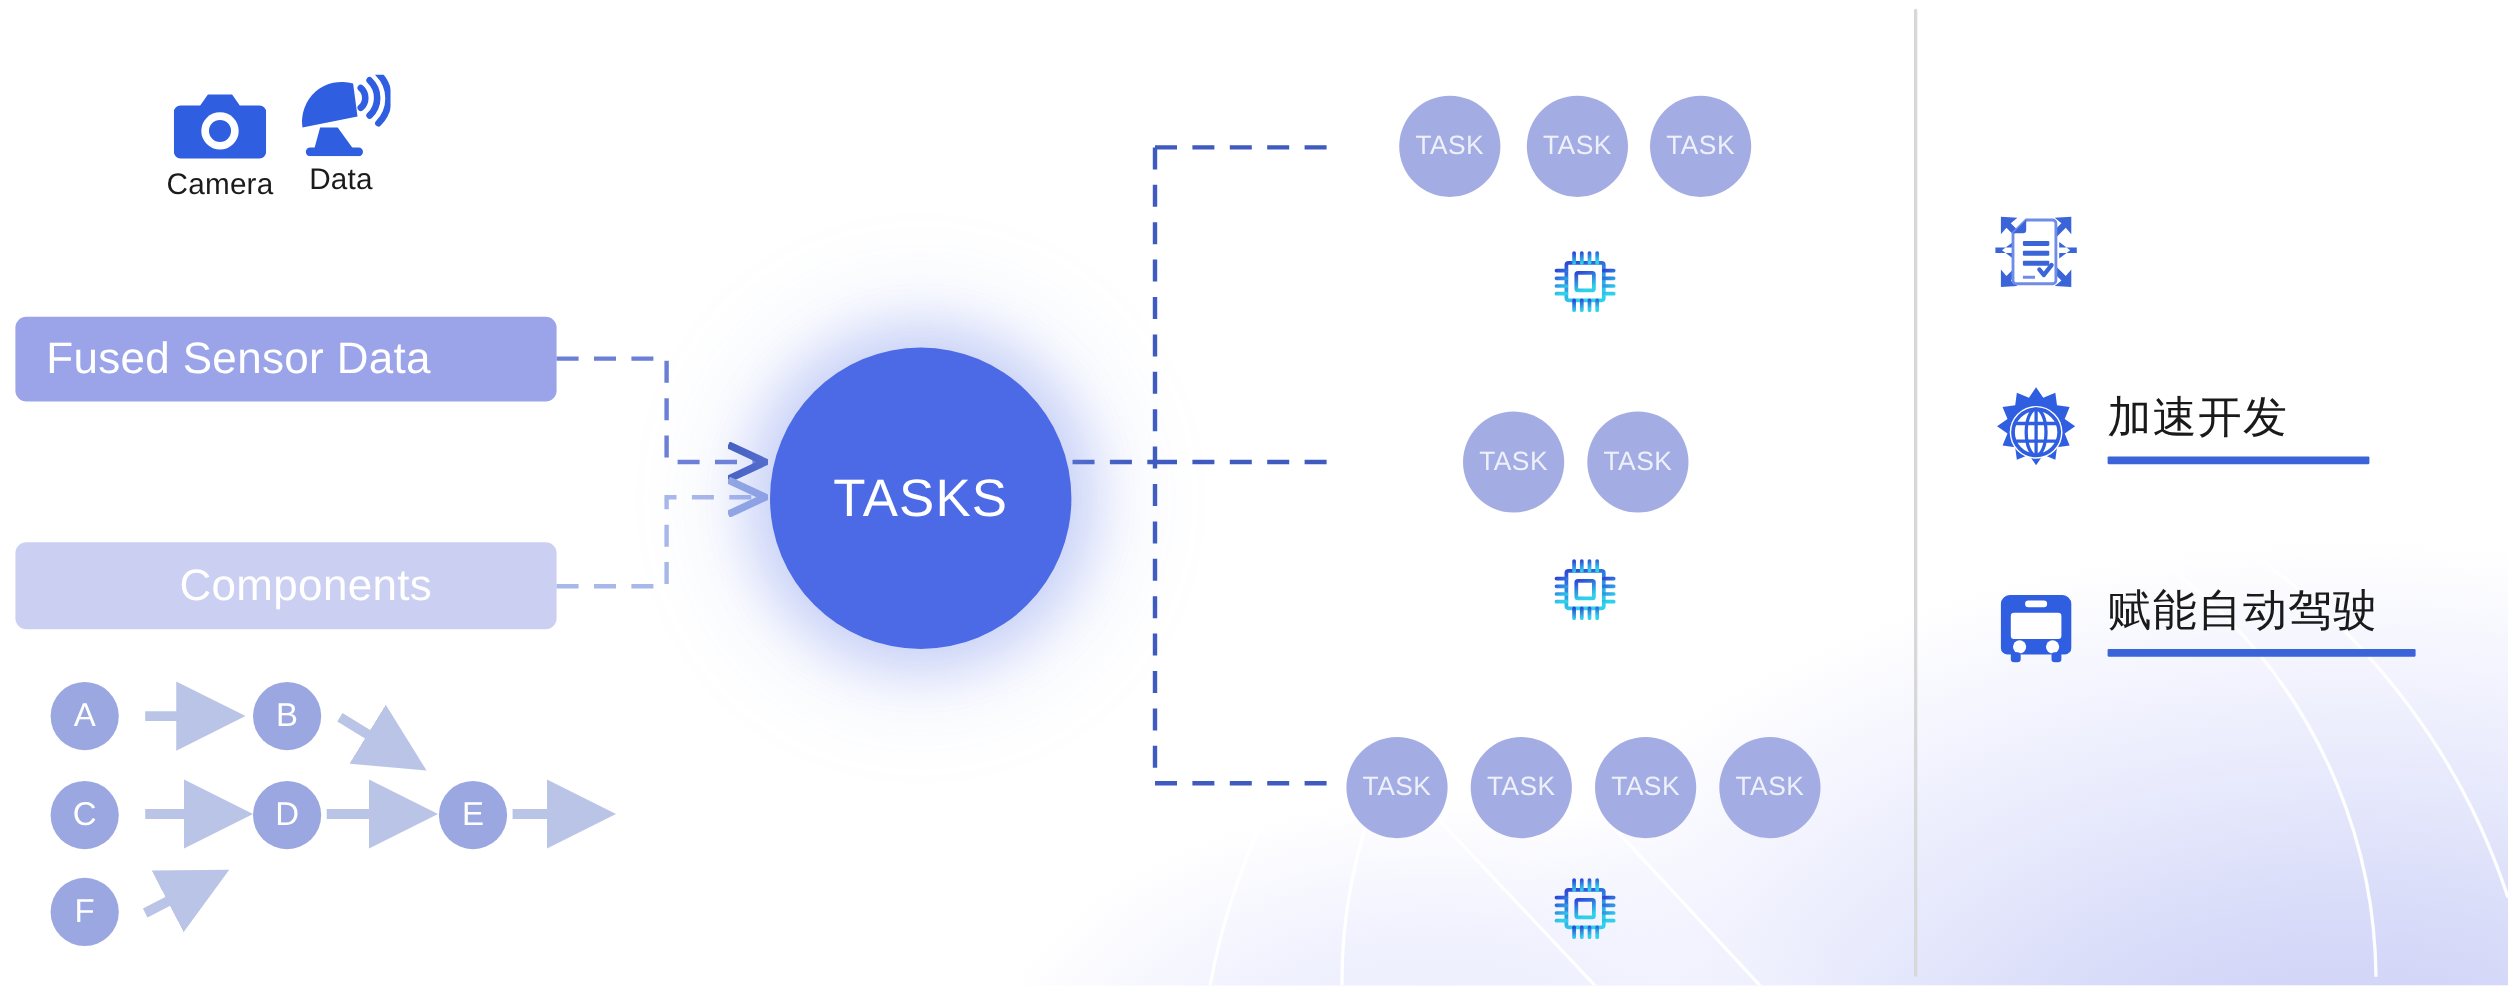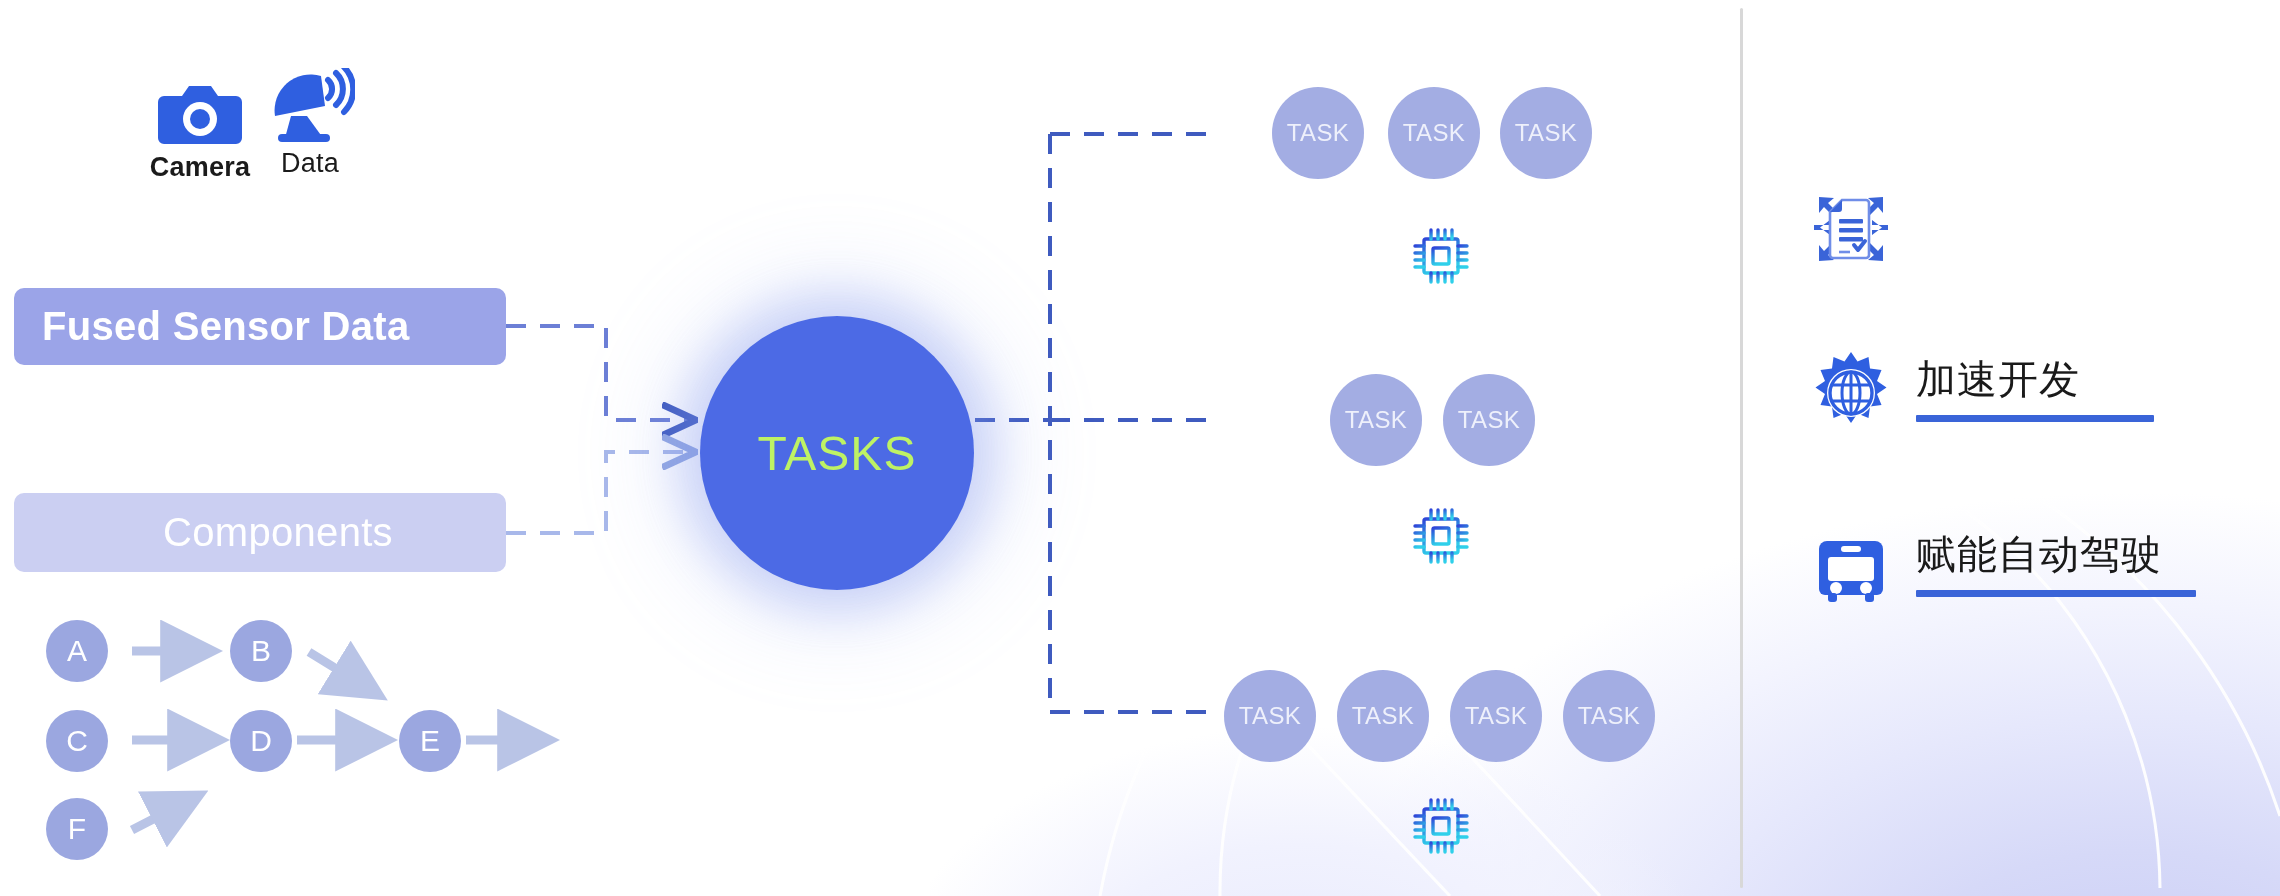--- a/index.html
+++ b/index.html
@@ -26,54 +26,54 @@
   .bg-arcs{position:absolute;right:0;bottom:0;width:1300px;height:640px;pointer-events:none;}
 
   
   .sensors{position:absolute;left:18px;top:62px;width:480px;height:130px;}
   .sensor{position:absolute;text-align:center;width:140px;}
   .sensor .ico{height:78px;display:flex;align-items:flex-end;justify-content:center;}
   .sensor .cap{
     font-size:27px;color:#1b1b1b;margin-top:6px;letter-spacing:.2px;
   }
   #sensor-0{left:0px;top:0px;}
-  #sensor-1{left:112px;top:6px;font-weight:bold;}
+  #sensor-1{left:112px;top:6px;}
   #sensor-2{left:222px;top:2px;}
 
   
   .pill{
     position:absolute;display:flex;align-items:center;
     border-radius:10px;box-sizing:border-box;padding-left:36px;
   }
   #fused-box{
     left:14px;top:288px;width:492px;height:77px;
     background:#9ba4e8;padding-left:28px;
   }
-  #fused-box .txt{font-size:40px;color:#ffffff;font-weight:700;letter-spacing:.3px;}
+  #fused-box .txt{font-size:40px;color:#ffffff;font-weight:400;letter-spacing:.3px;}
   #components-box{
     left:14px;top:493px;width:492px;height:79px;
     background:#cbcff2;justify-content:center;
   }
   #components-box .txt{font-size:40px;color:#ffffff;font-weight:400;letter-spacing:.3px;}
 
   
   .graph{position:absolute;left:14px;top:600px;width:560px;height:290px;}
   .gnode{
     position:absolute;width:62px;height:62px;border-radius:50%;
     background:#9ba7e0;display:flex;align-items:center;justify-content:center;
     color:#fff;font-size:30px;
   }
 
   
   #tasks-circle{
     position:absolute;left:700px;top:316px;width:274px;height:274px;border-radius:50%;
     background:#4c6ae5;display:flex;align-items:center;justify-content:center;
     box-shadow:0 0 44px 22px rgba(120,143,236,.30), 0 0 90px 42px rgba(150,168,240,.16);
   }
-  #tasks-circle .txt{color:#bef264;font-size:48px;letter-spacing:1px;}
+  #tasks-circle .txt{color:#ffffff;font-size:48px;letter-spacing:1px;}
 
   .dashes{position:absolute;left:0;top:0;width:2280px;height:896px;pointer-events:none;}
 
   
   .tcircle{
     position:absolute;width:92px;height:92px;border-radius:50%;
     background:#a3ade3;display:flex;align-items:center;justify-content:center;
     color:#eef0fb;font-size:24px;letter-spacing:.4px;
   }
   .chip{position:absolute;width:62px;height:62px;}

